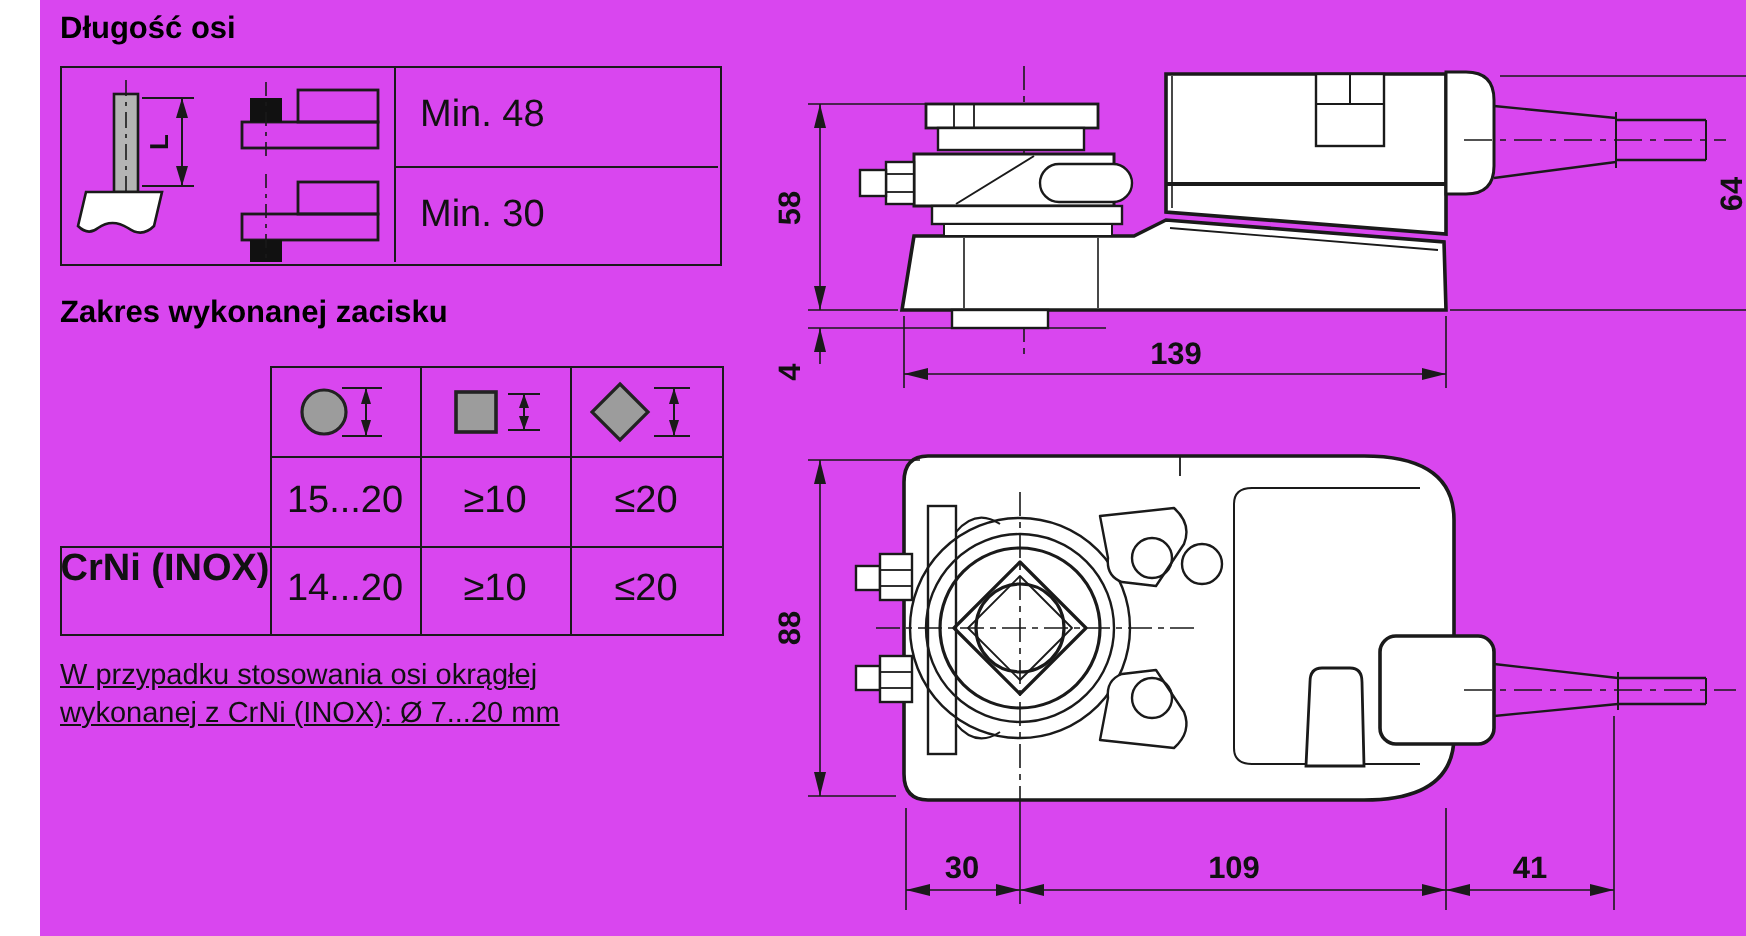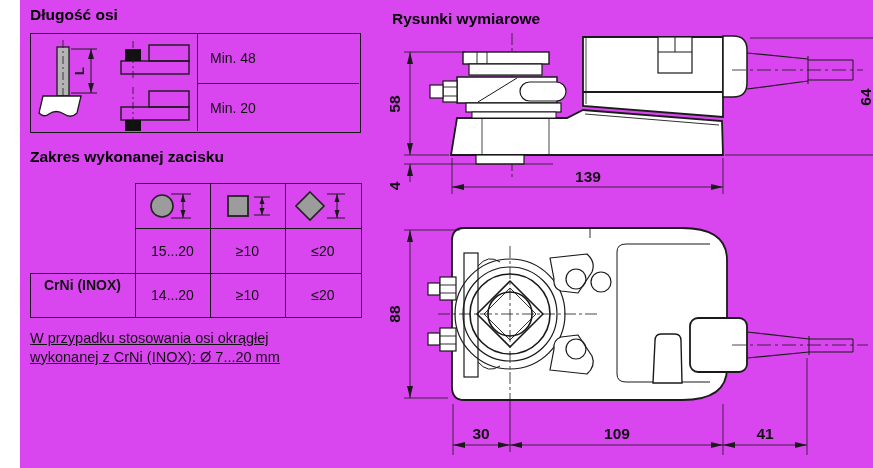--- a/index.html
+++ b/index.html
@@ -1,20 +1,20 @@
 <!DOCTYPE html>
 <html><head>
 <meta charset="utf-8">
 <style>
   html,body{margin:0;padding:0;background:#fff;}
   #stage{position:relative;width:873px;height:468px;background:#d946ef;overflow:hidden;
          font-family:"Liberation Sans","DejaVu Sans",sans-serif;color:#111;margin-left:20px;}
   .abs{position:absolute;}
   .heading{font-size:15.5px;font-weight:700;color:#000;white-space:nowrap;}
-  .cellval{font-size:14px;color:#111;white-space:nowrap;}
+  .cellval{font-size:19px;color:#111;white-space:nowrap;}
   .hline{position:absolute;border-top:1.5px solid #1a1a1a;height:0;}
   .vline{position:absolute;border-left:1.5px solid #1a1a1a;width:0;}
   .center{display:flex;align-items:center;justify-content:center;}
   svg{display:block;}
   svg line,svg path,svg rect,svg circle,svg polygon{vector-effect:none;}
   .note{font-size:14.5px;line-height:19px;color:#111;text-decoration:underline;}
 </style>
 </head>
 <body>
 
@@ -51,21 +51,21 @@
 
       <g stroke="#1a1a1a" fill="none" stroke-width="1.4">
         <rect x="90" y="73" width="68" height="13"></rect>
         <rect x="118" y="57" width="40" height="16"></rect>
         <rect x="94" y="86" width="16" height="11" fill="#111" stroke="none"></rect>
         <line x1="102" y1="53" x2="102" y2="97" stroke-width="0.8" stroke-dasharray="7,3,2,3"></line>
       </g>
     </svg>
   </div>
   <div class="abs cellval" style="left:190px;top:33px;height:50px;line-height:50px;">Min. 48</div>
-  <div class="abs cellval" style="left:190px;top:83px;height:50px;line-height:50px;">Min. 20</div>
+  <div class="abs cellval" style="left:190px;top:83px;height:50px;line-height:50px;">Min. 30</div>
 
   <div class="abs heading" style="left:10px;top:148px;">Zakres wykonanej zacisku</div>
 
   <div>
     <div class="hline" style="left:115px;top:183px;width:227px;"></div>
     <div class="hline" style="left:115px;top:228px;width:227px;"></div>
     <div class="hline" style="left:10px;top:273px;width:332px;"></div>
     <div class="hline" style="left:10px;top:317px;width:332px;"></div>
     <div class="vline" style="left:10px;top:273px;height:44px;"></div>
     <div class="vline" style="left:115px;top:183px;height:134px;"></div>
@@ -112,21 +112,20 @@
     <div class="abs center cellval" style="left:116px;top:274px;width:73px;height:42px;">14...20</div>
     <div class="abs center cellval" style="left:191px;top:274px;width:73px;height:42px;">≥10</div>
     <div class="abs center cellval" style="left:266px;top:274px;width:74px;height:42px;">≤20</div>
   </div>
 
   <div class="abs note" style="left:10px;top:329px;">
     <div>W przypadku stosowania osi okrągłej</div>
     <div>wykonanej z CrNi (INOX): Ø 7...20 mm</div>
   </div>
 
-  <div class="abs heading" style="left:372px;top:10px;">Rysunki wymiarowe</div>
 
   <svg class="abs" style="left:360px;top:28px;" width="513" height="182" viewBox="360 28 513 182" fill="none" stroke="#1a1a1a" stroke-width="1" font-family="Liberation Sans,DejaVu Sans,sans-serif">
 
     <line x1="492" y1="33" x2="492" y2="178" stroke-width="0.8" stroke-dasharray="12,3,3,3"></line>
 
     <g>
       <path d="M431,155 L437,118 L547,118 L563,110 L702,121 L703,155 Z" fill="#fff" stroke-width="1.8"></path>
       <line x1="565" y1="114" x2="699" y2="125" stroke-width="0.9"></line>
       <line x1="462" y1="119" x2="462" y2="154" stroke-width="0.8"></line>
       <line x1="529" y1="119" x2="529" y2="154" stroke-width="0.8"></line>

